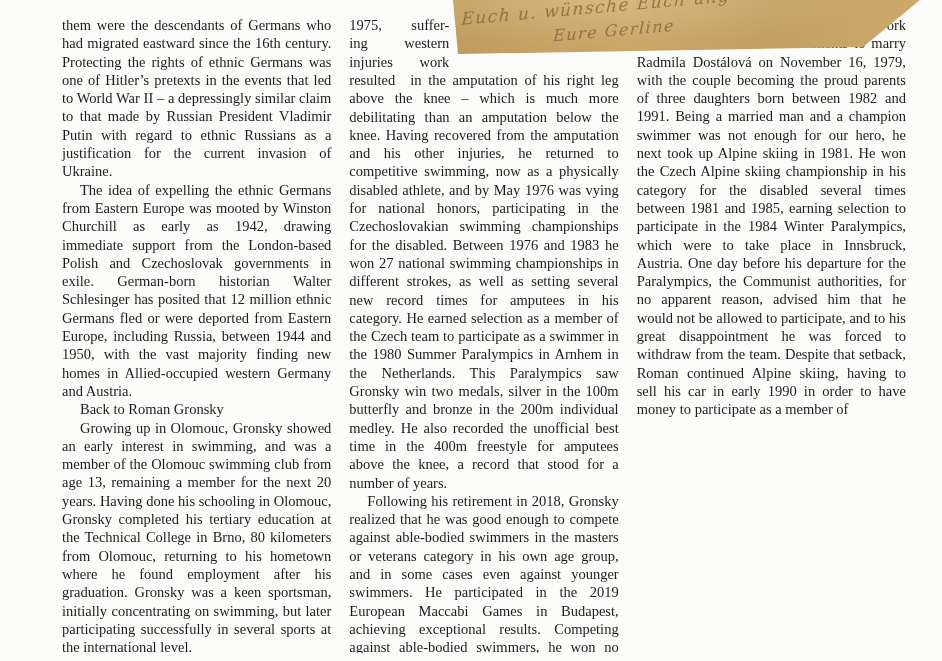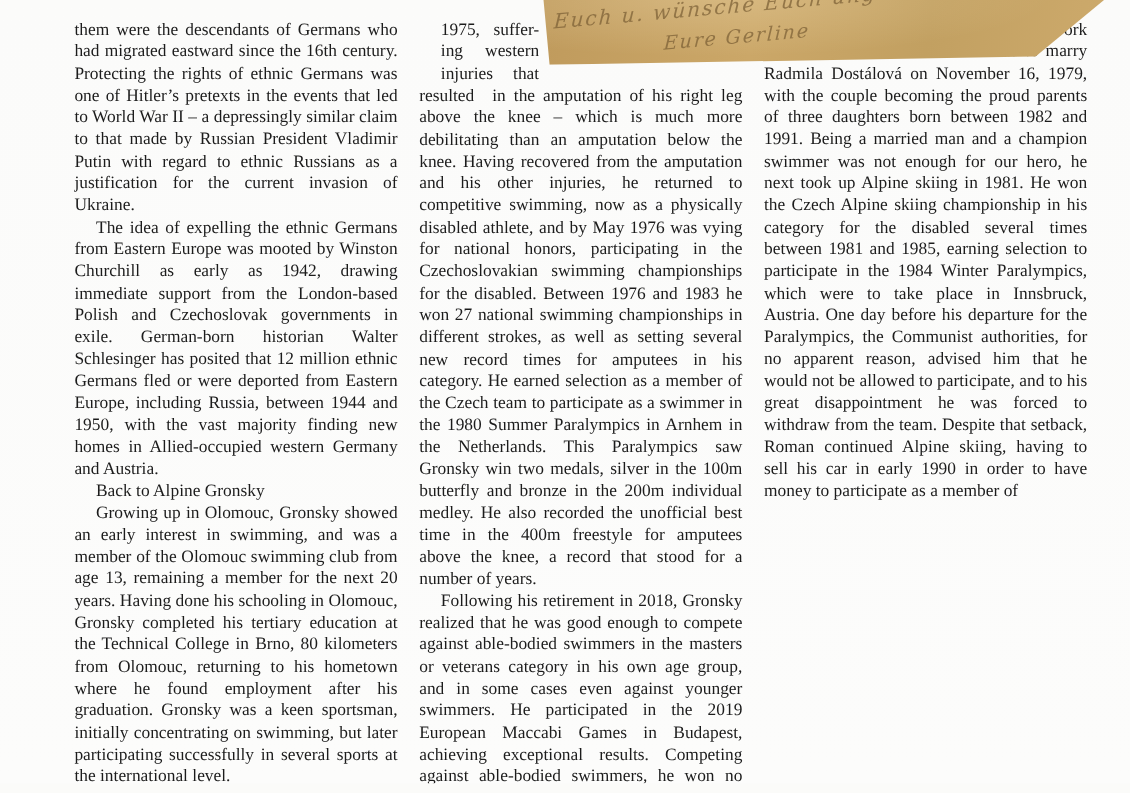--- a/index.html
+++ b/index.html
@@ -36,21 +36,20 @@
   p.noindent { text-indent: 0; }
   .narrow {
     width: 100px;
     height: 55px;
     overflow: hidden;
   }
   .nline {
     text-align: justify;
     text-align-last: justify;
     white-space: nowrap;
-    margin-left: 18px;
   }
   .gap { display: inline-block; width: 15px; }
   .col3-first { margin-top: 62px !important; }
 
   
   .note {
     position: absolute;
     left: 449px;
     top: -42px;
     width: 478px;
@@ -85,30 +84,30 @@
 </head>
 <body>
 
 <div class="page">
 
   <div class="columns">
 
     <div class="col">
       <p class="noindent">them were the descendants of Germans who had migrated eastward since the 16th century. Protecting the rights of ethnic Germans was one of Hitler’s pretexts in the events that led to World War II – a depressingly similar claim to that made by Russian President Vladimir Putin with regard to ethnic Russians as a justification for the current invasion of Ukraine.</p>
       <p class="indent">The idea of expelling the ethnic Germans from Eastern Europe was mooted by Winston Churchill as early as 1942, drawing immediate support from the London-based Polish and Czechoslovak governments in exile. German-born historian Walter Schlesinger has posited that 12 million ethnic Germans fled or were deported from Eastern Europe, including Russia, between 1944 and 1950, with the vast majority finding new homes in Allied-occupied western Germany and Austria.</p>
-      <p class="indent">Back to Alpine Gronsky</p>
+      <p class="indent">Back to Roman Gronsky</p>
       <p class="indent">Growing up in Olomouc, Gronsky showed an early interest in swimming, and was a member of the Olomouc swimming club from age 13, remaining a member for the next 20 years. Having done his schooling in Olomouc, Gronsky completed his tertiary education at the Technical College in Brno, 80 kilometers from Olomouc, returning to his hometown where he found employment after his graduation. Gronsky was a keen sportsman, initially concentrating on swimming, but later participating successfully in several sports at the international level.</p>
       <p class="indent">Disaster struck when Gronsky was involved in a major automobile accident in</p>
     </div>
 
     <div class="col">
       <div class="narrow">
         <div class="nline">1975, suffer-</div>
         <div class="nline">ing western</div>
-        <div class="nline">injuries that</div>
+        <div class="nline">injuries work</div>
       </div>
       <p class="noindent"><span>resulted</span><span class="gap"></span><span>in the amputation of his right leg above the knee – which is much more debilitating than an amputation below the knee. Having recovered from the amputation and his other injuries, he returned to competitive swimming, now as a physically disabled athlete, and by May 1976 was vying for national honors, participating in the Czechoslovakian swimming championships for the disabled. Between 1976 and 1983 he won 27 national swimming championships in different strokes, as well as setting several new record times for amputees in his category. He earned selection as a member of the Czech team to participate as a swimmer in the 1980 Summer Paralympics in Arnhem in the Netherlands. This Paralympics saw Gronsky win two medals, silver in the 100m butterfly and bronze in the 200m individual medley. He also recorded the unofficial best time in the 400m freestyle for amputees above the knee, a record that stood for a number of years.</span></p>
       <p class="indent">Following his retirement in 2018, Gronsky realized that he was good enough to compete against able-bodied swimmers in the masters or veterans category in his own age group, and in some cases even against younger swimmers. He participated in the 2019 European Maccabi Games in Budapest, achieving exceptional results. Competing against able-bodied swimmers, he won no fewer than eight medals at those Games, five gold</p>
     </div>
 
     <div class="col">
       <p class="indent">Roman found time between his work schedule and athletic commitments to marry Radmila Dostálová on November 16, 1979, with the couple becoming the proud parents of three daughters born between 1982 and 1991. Being a married man and a champion swimmer was not enough for our hero, he next took up Alpine skiing in 1981. He won the Czech Alpine skiing championship in his category for the disabled several times between 1981 and 1985, earning selection to participate in the 1984 Winter Paralympics, which were to take place in Innsbruck, Austria. One day before his departure for the Paralympics, the Communist authorities, for no apparent reason, advised him that he would not be allowed to participate, and to his great disappointment he was forced to withdraw from the team. Despite that setback, Roman continued Alpine skiing, having to sell his car in early 1990 in order to have money to participate as a member of</p>
     </div>
 
   </div>

